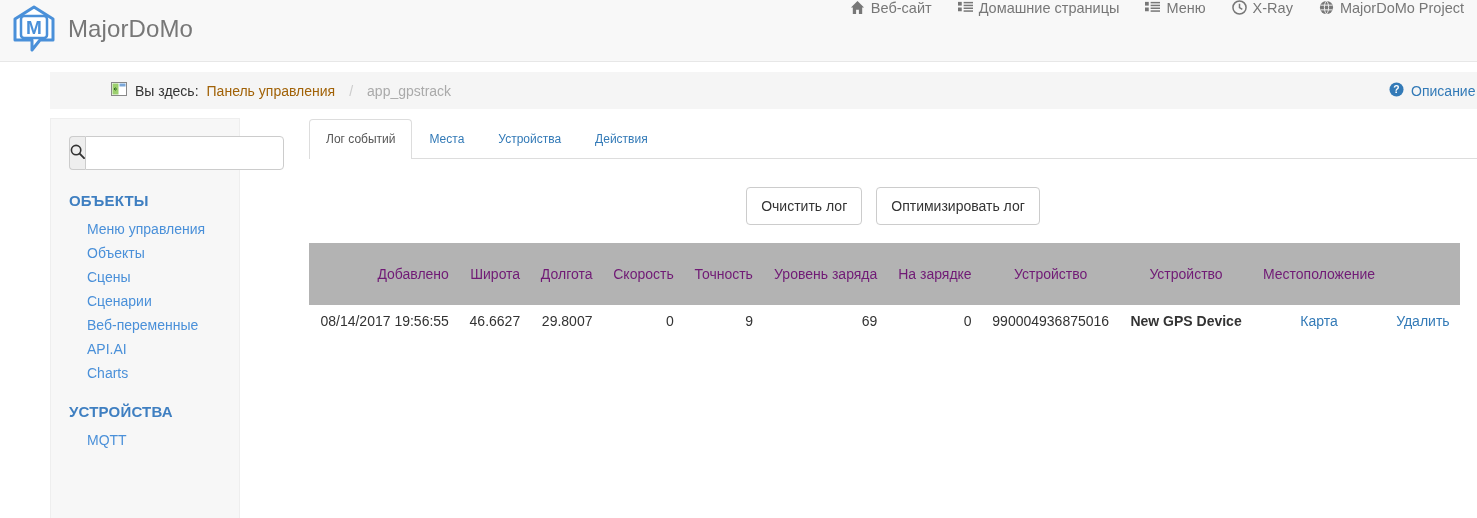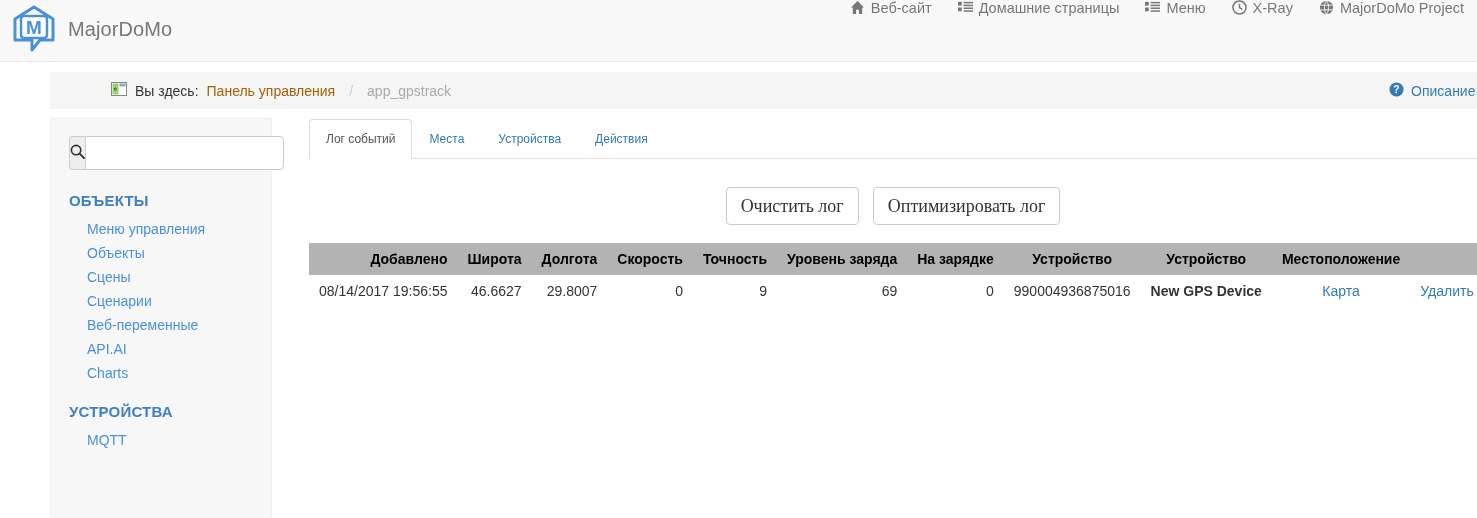--- a/index.html
+++ b/index.html
@@ -31,21 +31,21 @@
     display: flex;
     align-items: center;
     gap: 10px;
   }
   .brand-logo {
     width: 48px;
     height: 50px;
     display: block;
   }
   .brand-name {
-    font-size: 20px;
+    font-size: 24px;
     color: #777777;
     letter-spacing: 0.1px;
   }
   .topnav {
     position: absolute;
     right: 0;
     top: 0;
     height: 62px;
     display: flex;
     align-items: center;
@@ -116,21 +116,21 @@
   }
 
   
   .content {
     position: relative;
   }
   .sidebar {
     position: absolute;
     left: 50px;
     top: 0;
-    width: 222px;
+    width: 190px;
     height: 400px;
     background: #f7f7f7;
     border: 1px solid #eeeeee;
     border-bottom: none;
     box-sizing: border-box;
     padding: 17px 18px 0 18px;
   }
   .searchgroup {
     display: flex;
     height: 34px;
@@ -214,44 +214,44 @@
     display: flex;
     justify-content: center;
     gap: 14px;
     margin-top: 28px;
   }
   .btn {
     background: #ffffff;
     border: 1px solid #cccccc;
     border-radius: 4px;
     color: #333333;
-    font-family: Liberation Serif, serif;
-    font-size: 18px;
+    font-family: Liberation Sans, sans-serif;
+    font-size: 14px;
     padding: 9px 14px;
     cursor: pointer;
     line-height: 18px;
   }
 
   
   .tablewrap {
     margin-top: 18px;
     padding-right: 17px;
   }
   table.logtable {
     width: 100%;
     border-collapse: collapse;
     font-size: 14px;
   }
   table.logtable thead tr {
     background: #b3b3b3;
   }
   table.logtable th {
-    color: #000000;
-    font-weight: bold;
-    padding: 8px 10px;
+    color: #701a75;
+    font-weight: normal;
+    padding: 23px 10px;
     text-align: right;
     white-space: nowrap;
   }
   table.logtable th.c-center { text-align: center; }
   table.logtable td {
     padding: 8px 10px;
     text-align: right;
     white-space: nowrap;
     color: #333333;
   }

